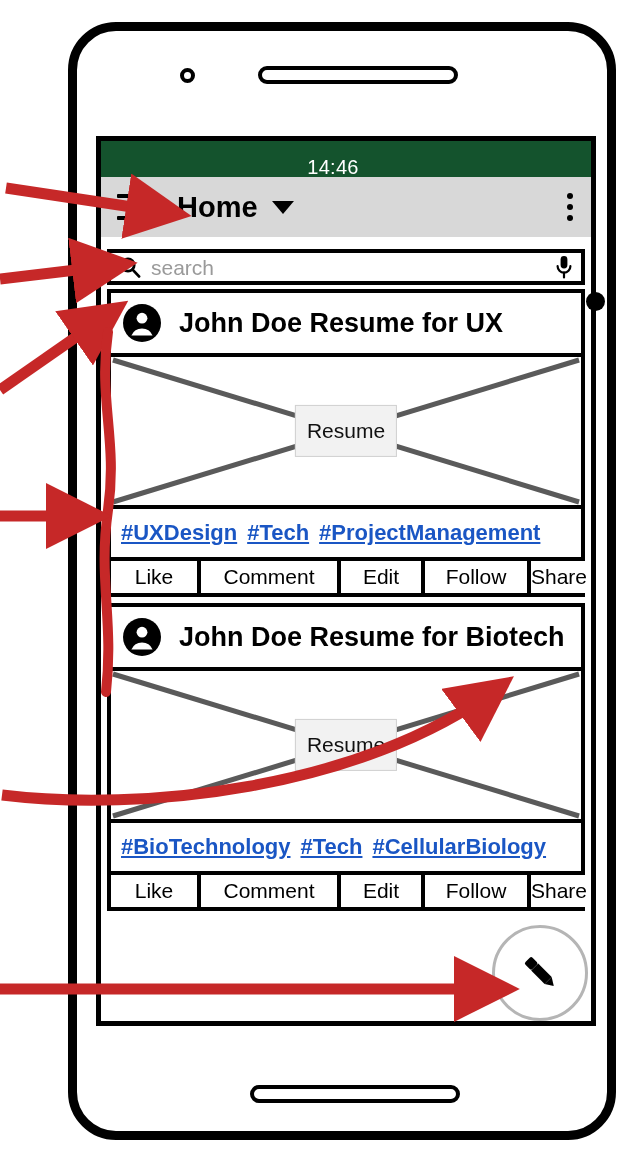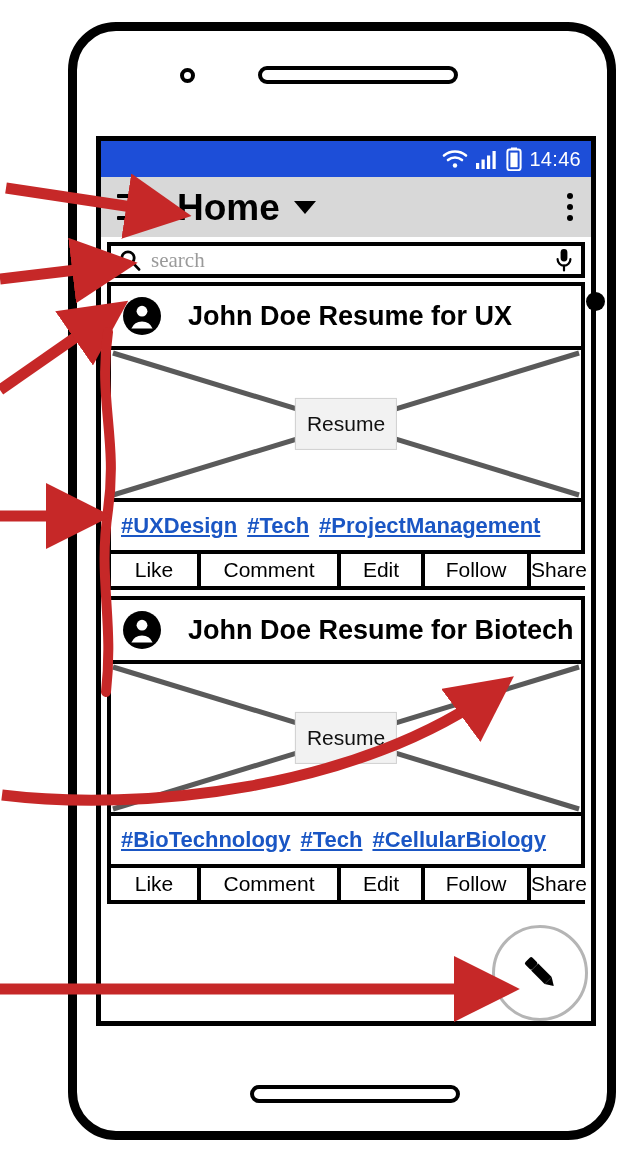--- a/index.html
+++ b/index.html
@@ -77,27 +77,28 @@
     width: 19px;
     height: 19px;
     background: #000;
     border-radius: 50%;
     z-index: 6;
   }
 
   
   #status-bar {
     height: 36px;
-    background: #1d4ed8;
+    background: #14532d;
     display: flex;
     align-items: center;
     justify-content: flex-end;
-    padding-right: 10px;
+    padding-right: 26px;
     gap: 7px;
     box-sizing: border-box;
+    flex-direction: column;
   }
   .status-icon { display: block; }
   #status-time {
     color: #ffffff;
     font-size: 20px;
     font-weight: 500;
     letter-spacing: 0.3px;
     line-height: 1;
   }
 
@@ -122,21 +123,21 @@
   #hamburger-button span {
     display: block;
     height: 4px;
     background: #000;
     border-radius: 1px;
   }
   #hamburger-button span:nth-child(1) { width: 34px; }
   #hamburger-button span:nth-child(2) { width: 34px; }
   #hamburger-button span:nth-child(3) { width: 34px; }
   #app-title {
-    font-size: 37px;
+    font-size: 29px;
     font-weight: 700;
     color: #000;
     margin-left: 26px;
     line-height: 1;
   }
   #title-caret {
     margin-left: 14px;
     width: 0; height: 0;
     border-left: 11px solid transparent;
     border-right: 11px solid transparent;
@@ -174,23 +175,22 @@
     font-weight: 700;
     color: #000;
     background: #ffffff;
     box-sizing: border-box;
   }
   .tab.active { background: #8cb4e8; }
   .tab + .tab { border-left: 4px solid #000; }
 
   
   #search-row {
-    padding: 5px 6px 4px 6px;
-    box-sizing: border-box;
-    font-family: Liberation Serif, serif;
+    padding: 12px 6px 4px 6px;
+    box-sizing: border-box;
   }
   #search-bar {
     height: 36px;
     border: 4px solid #000;
     background: #fff;
     display: flex;
     align-items: center;
     padding: 0 8px;
     box-sizing: border-box;
   }
@@ -213,21 +213,20 @@
     margin-bottom: 6px;
     box-sizing: border-box;
   }
   .post-header {
     height: 64px;
     display: flex;
     align-items: center;
     padding-left: 12px;
     border-bottom: 4px solid #000;
     box-sizing: border-box;
-    gap: 9px;
   }
   .avatar {
     width: 38px;
     height: 38px;
     flex: 0 0 auto;
   }
   .post-title {
     font-size: 27px;
     font-weight: 700;
     color: #000;

